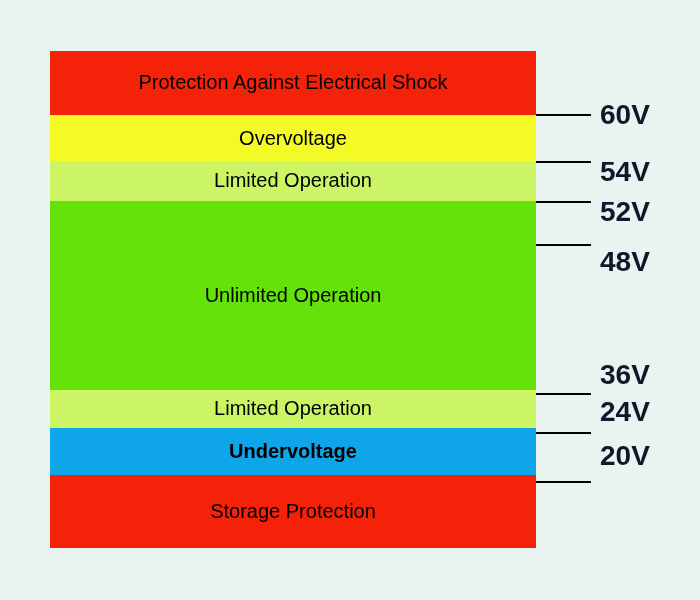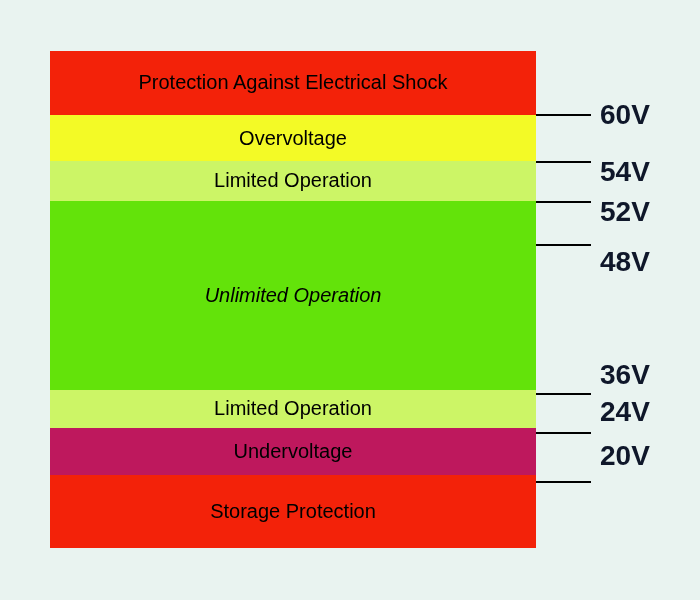--- a/index.html
+++ b/index.html
@@ -35,21 +35,21 @@
     justify-content: center;
   }
   .band-label {
     font-size: 20px;
     color: #000000;
     white-space: nowrap;
   }
   .band.h-shock-top        { height: 65px; }
   .band.h-overvoltage      { height: 47px; }
   .band.h-limited-upper    { height: 40px; }
-  .band.h-unlimited        { height: 192px; font-style: italic; }
+  .band.h-unlimited        { height: 192px; }
   .band.h-limited-lower    { height: 39px; }
   .band.h-undervoltage     { height: 48px; }
   .band.h-storage          { height: 74px; }
 
   .tick-line {
     position: absolute;
     left: 536px;
     width: 55px;
     height: 2px;
     background: #000000;
@@ -86,21 +86,21 @@
     </div>
     <div class="band h-limited-upper" style="background-color: rgb(204, 245, 102);">
       <span class="band-label">Limited Operation</span>
     </div>
     <div class="band h-unlimited" style="background-color: rgb(99, 227, 10);">
       <span class="band-label">Unlimited Operation</span>
     </div>
     <div class="band h-limited-lower" style="background-color: rgb(204, 245, 102);">
       <span class="band-label">Limited Operation</span>
     </div>
-    <div class="band h-undervoltage" style="background-color: #be185d;">
+    <div class="band h-undervoltage" style="background-color: #0ea5e9; font-weight: bold;">
       <span class="band-label">Undervoltage</span>
     </div>
     <div class="band h-storage" style="background-color: rgb(243, 34, 9);">
       <span class="band-label">Storage Protection</span>
     </div>
   </div>
 
   <div class="t-60">
       <div class="tick-line"></div>
     </div>

